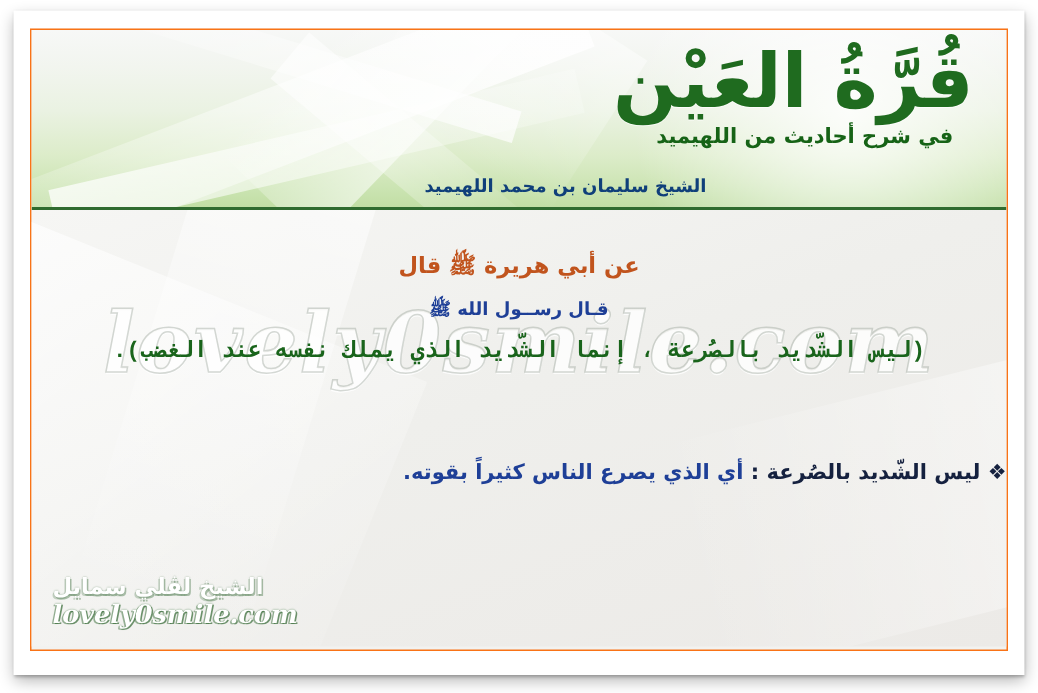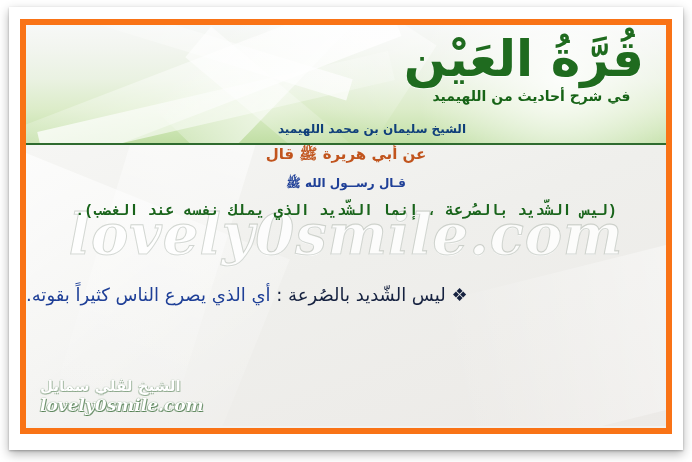--- a/index.html
+++ b/index.html
@@ -20,21 +20,21 @@
   }
   .outer-shadow{
     position:absolute;
     left:9px;top:7px;right:9px;bottom:12px;
     background:#ffffff;
     box-shadow:0 4px 10px rgba(0,0,0,.30), 0 1px 2px rgba(0,0,0,.25);
   }
   .card{
     position:absolute;
     left:20px;top:19px;right:20px;bottom:28px;
-    border:6px solid #f97316;
+    border:1px solid #f97316;
     background:#f2f2f0;
     overflow:hidden;
     box-sizing:border-box;
   }
 
   
   .header{
     position:relative;
     height:120px;
     background:
@@ -123,41 +123,42 @@
     letter-spacing:1px;
     white-space:nowrap;
     direction:ltr;
     pointer-events:none;
   }
 
   .content{
     position:relative;
     direction:rtl;
     text-align:center;
+    padding-top:28px;
   }
   .line-narrator{
     font-size:15px;font-weight:bold;color:#c1541d;
     margin-bottom:9px;white-space:nowrap;
   }
   .line-qaal{
     font-size:12px;font-weight:bold;color:#1e3f97;
     margin-bottom:8px;white-space:nowrap;
   }
   .line-hadith{
     font-size:15px;font-weight:bold;color:#19641b;
     white-space:nowrap;
     font-family:Liberation Mono, monospace;
   }
 
   .explain{
     position:relative;
     direction:rtl;
-    text-align:left;
+    text-align:right;
     margin-top:64px;
-    font-size:18px;font-weight:normal;
+    font-size:14px;font-weight:bold;
     white-space:nowrap;
   }
   .ex-dark{color:#15213f;}
   .ex-blue{color:#1e3f97;}
   .ex-bullet{color:#15213f;}
 
   
   .brand{
     position:absolute;
     left:14px;bottom:10px;

